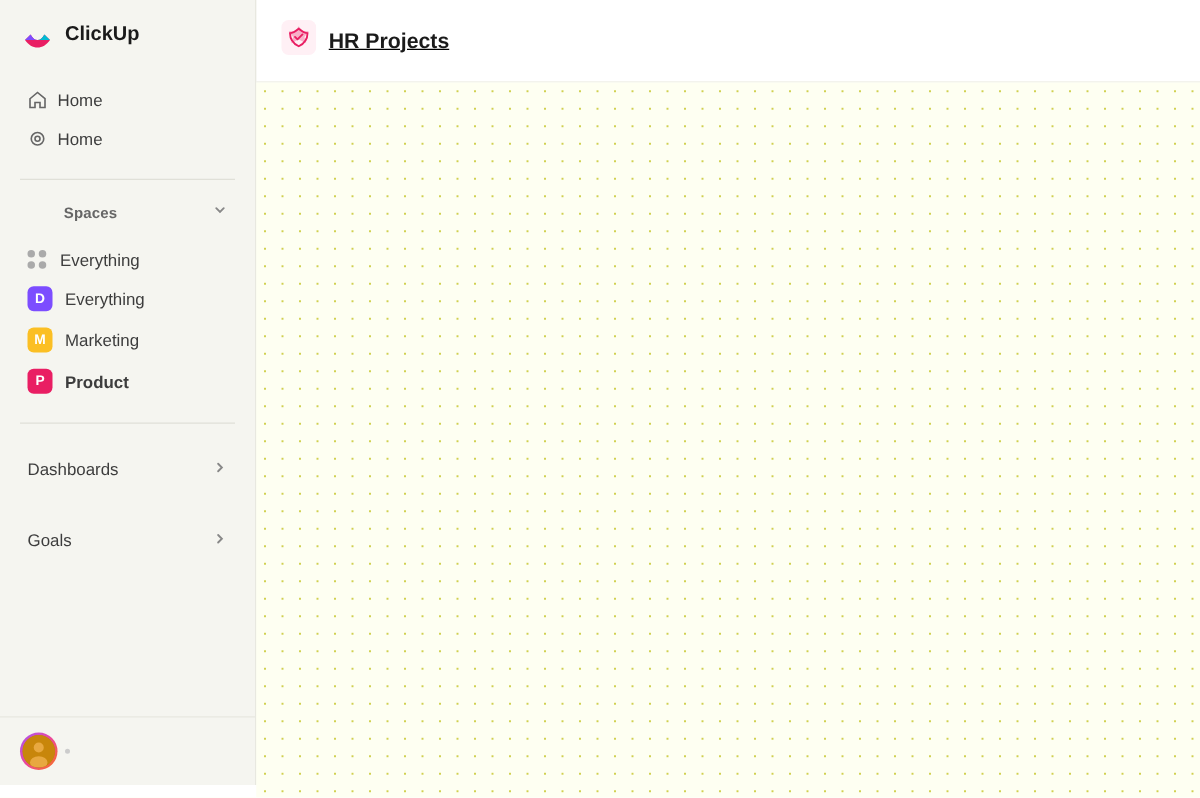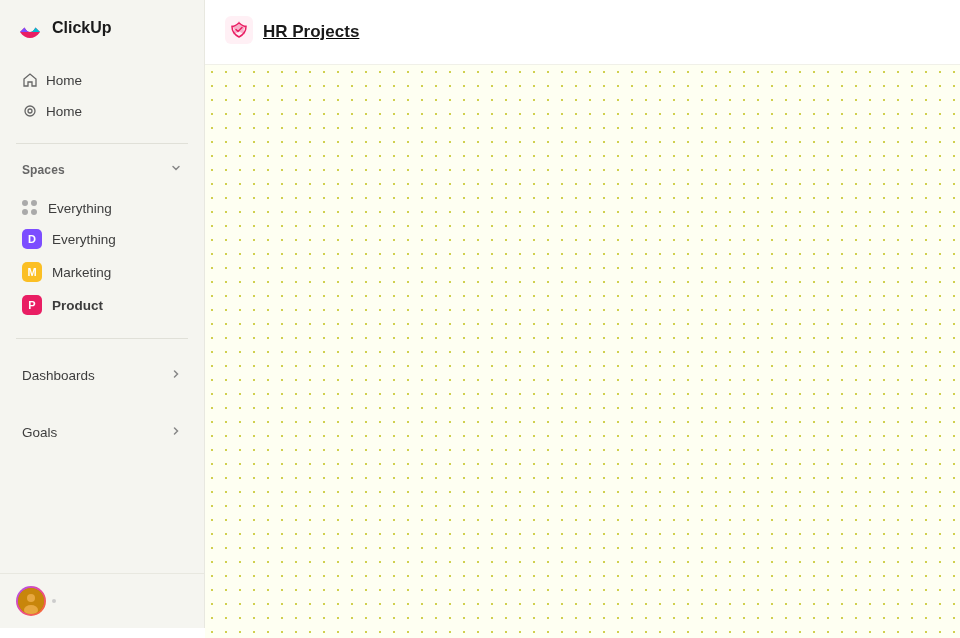--- a/index.html
+++ b/index.html
@@ -79,20 +79,21 @@
       cursor: pointer;
       border-radius: 6px;
     }
 
     .spaces-label {
       font-size: 12px;
       font-weight: 600;
       color: #666;
       text-transform: none;
       letter-spacing: 0.01em;
+      margin-left: 29px;
     }
 
     .chevron {
       font-size: 12px;
       color: #888;
     }
 
     .space-item {
       display: flex;
       align-items: center;

